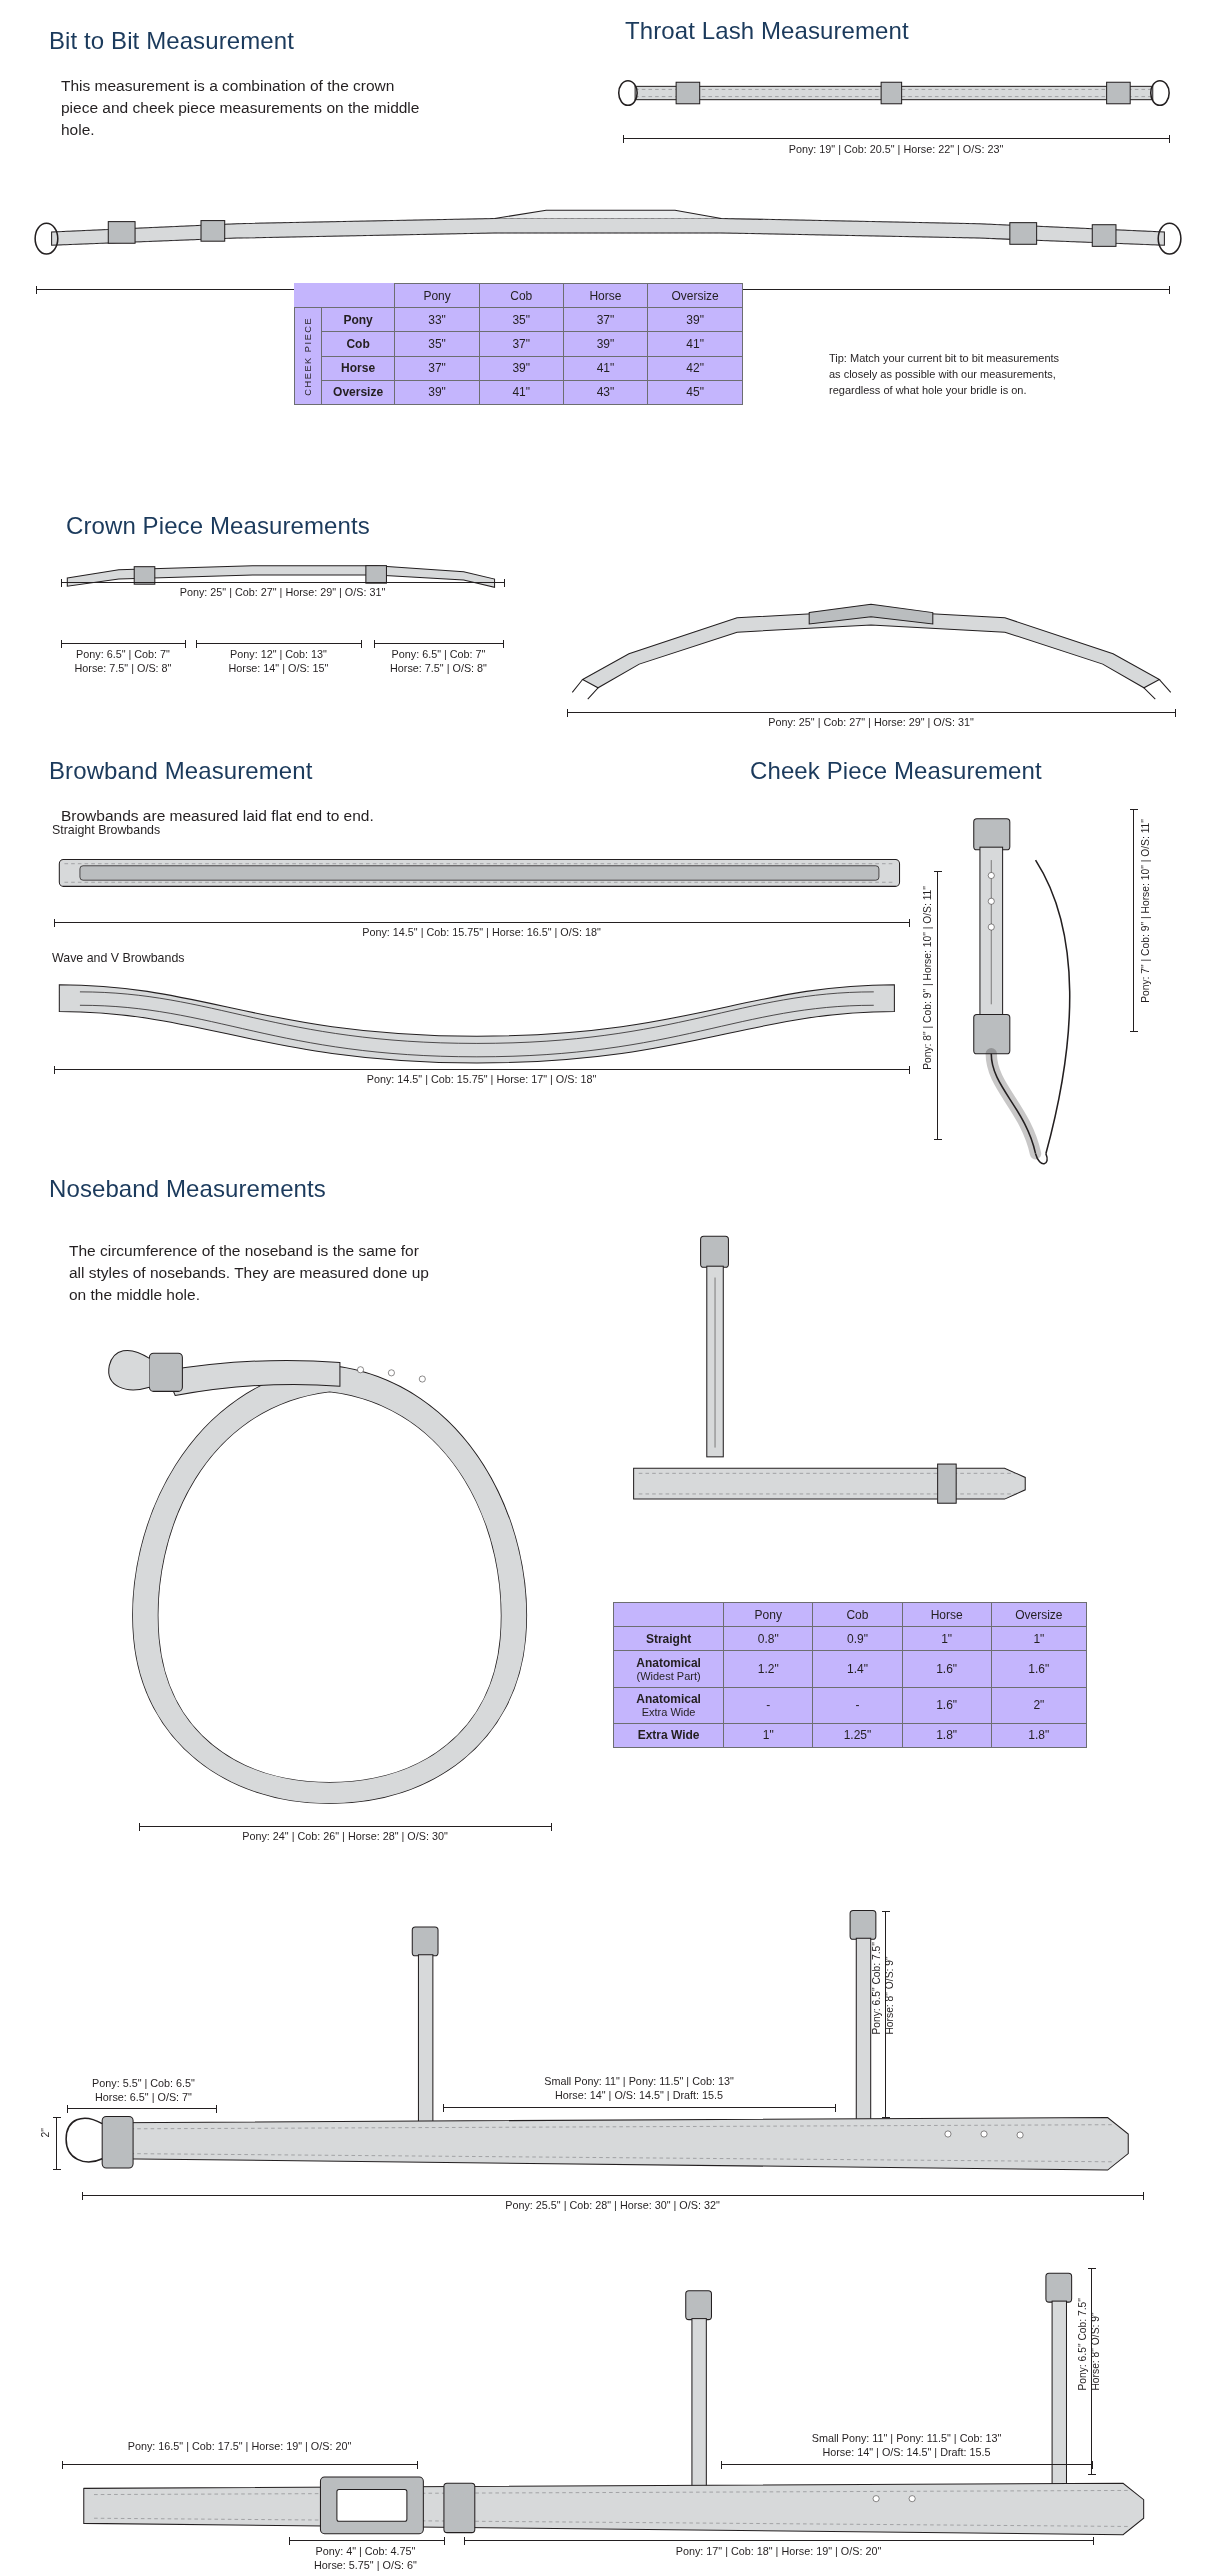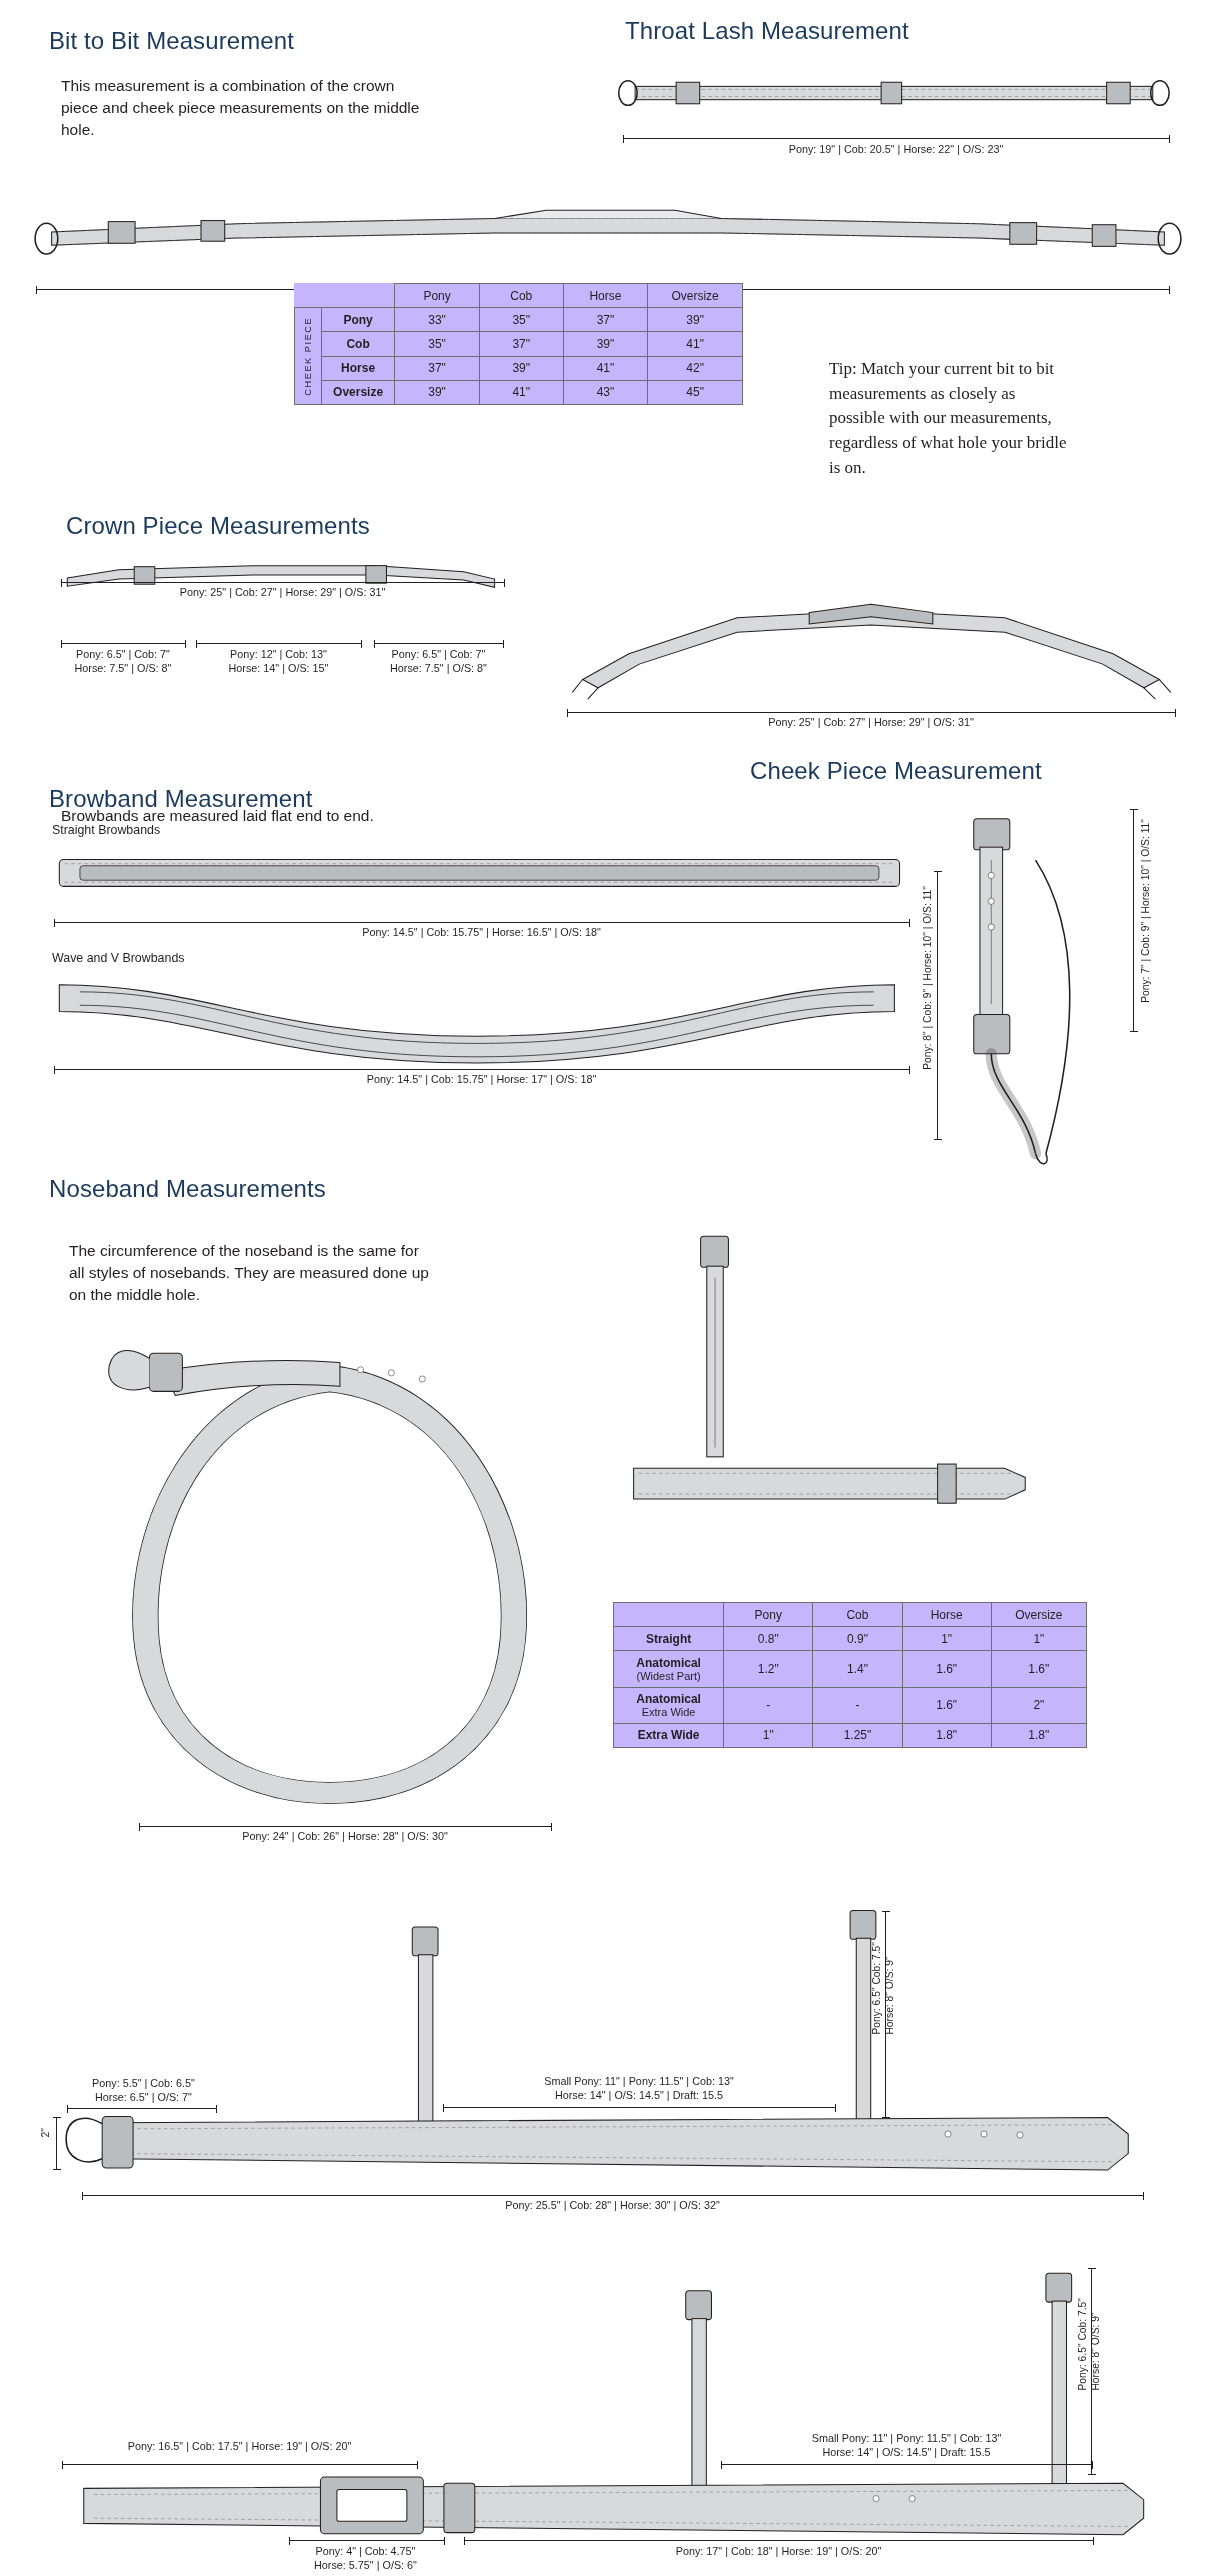--- a/index.html
+++ b/index.html
@@ -25,21 +25,21 @@
   .dimv:after{bottom:0;}
 
   
   table.meas{border-collapse:collapse;font-size:12px;background:#c4b5fd;}
   table.meas th,table.meas td{border:0.5px solid #6d6e71;text-align:center;padding:4.6px 3.1px;font-weight:400;}
   table.meas th{font-weight:400;}
   table.meas td.rowhdr{font-weight:700;}
   .vlabel{writing-mode:vertical-rl;transform:rotate(180deg);font-size:9.3px;letter-spacing:1.5px;font-weight:700;text-align:center;}
   .tiny{font-size:11px;display:block;font-weight:400;}
 
-  .tipbox{font-size:17px;line-height:1.45;color:#231f20;font-family:Liberation Serif, serif;}
+  .tipbox{font-size:11px;line-height:1.45;color:#231f20;}
 
   .vert-txt{writing-mode:vertical-rl;transform:rotate(180deg);font-size:10.3px;white-space:nowrap;}
   svg{display:block;overflow:visible;}
 </style>
 </head>
 <body>
 
 <div class="page">
 
   <h1 class="sec abs" style="left:49px;top:27px;">Bit to Bit Measurement</h1>
@@ -137,21 +137,21 @@
 
   <svg class="abs" style="left:567px;top:592px;" width="608" height="103" viewBox="0 0 1180 200">
     <path d="M30,170 L120,120 L330,50 L590,36 L850,50 L1060,120 L1150,170 L1120,186 L1040,140 L850,78 L590,64 L330,78 L140,140 L60,186 Z" fill="#d7d9da" stroke="#231f20" stroke-width="2"></path>
     <path d="M470,40 L590,24 L710,40 L710,62 L590,48 L470,62 Z" fill="#babdbf" stroke="#231f20" stroke-width="2"></path>
     <path d="M30,170 L10,195 M60,186 L40,208" stroke="#231f20" stroke-width="2" fill="none"></path>
     <path d="M1150,170 L1172,195 M1120,186 L1142,208" stroke="#231f20" stroke-width="2" fill="none"></path>
   </svg>
   <div class="dimline" style="left:567px;top:712px;width:608px;"></div>
   <div class="abs callout" style="left:567px;top:715px;width:608px;">Pony: 25" | Cob: 27" | Horse: 29" | O/S: 31"</div>
 
-  <h1 class="sec abs" style="left:49px;top:757px;margin-top:28px;">Browband Measurement</h1>
+  <h1 class="sec abs" style="left:49px;top:757px;">Browband Measurement</h1>
   <p class="body abs" style="left:52px;top:796px;width:464px;">Browbands are measured laid flat end to end.</p>
   <div class="abs" style="left:52px;top:823px;font-size:12.4px;">Straight Browbands</div>
 
   <svg class="abs" style="left:49px;top:845px;" width="866" height="57" viewBox="0 0 1680 110">
     <rect x="20" y="28" width="1630" height="52" rx="8" fill="#d7d9da" stroke="#231f20" stroke-width="2"></rect>
     <rect x="60" y="40" width="1550" height="28" rx="6" fill="#babdbf" stroke="#231f20" stroke-width="1.5"></rect>
     <line x1="30" y1="36" x2="1640" y2="36" stroke="#6d6e71" stroke-width="1" stroke-dasharray="7 6"></line>
     <line x1="30" y1="72" x2="1640" y2="72" stroke="#6d6e71" stroke-width="1" stroke-dasharray="7 6"></line>
   </svg>
   <div class="dimline" style="left:54px;top:922px;width:855px;"></div>

